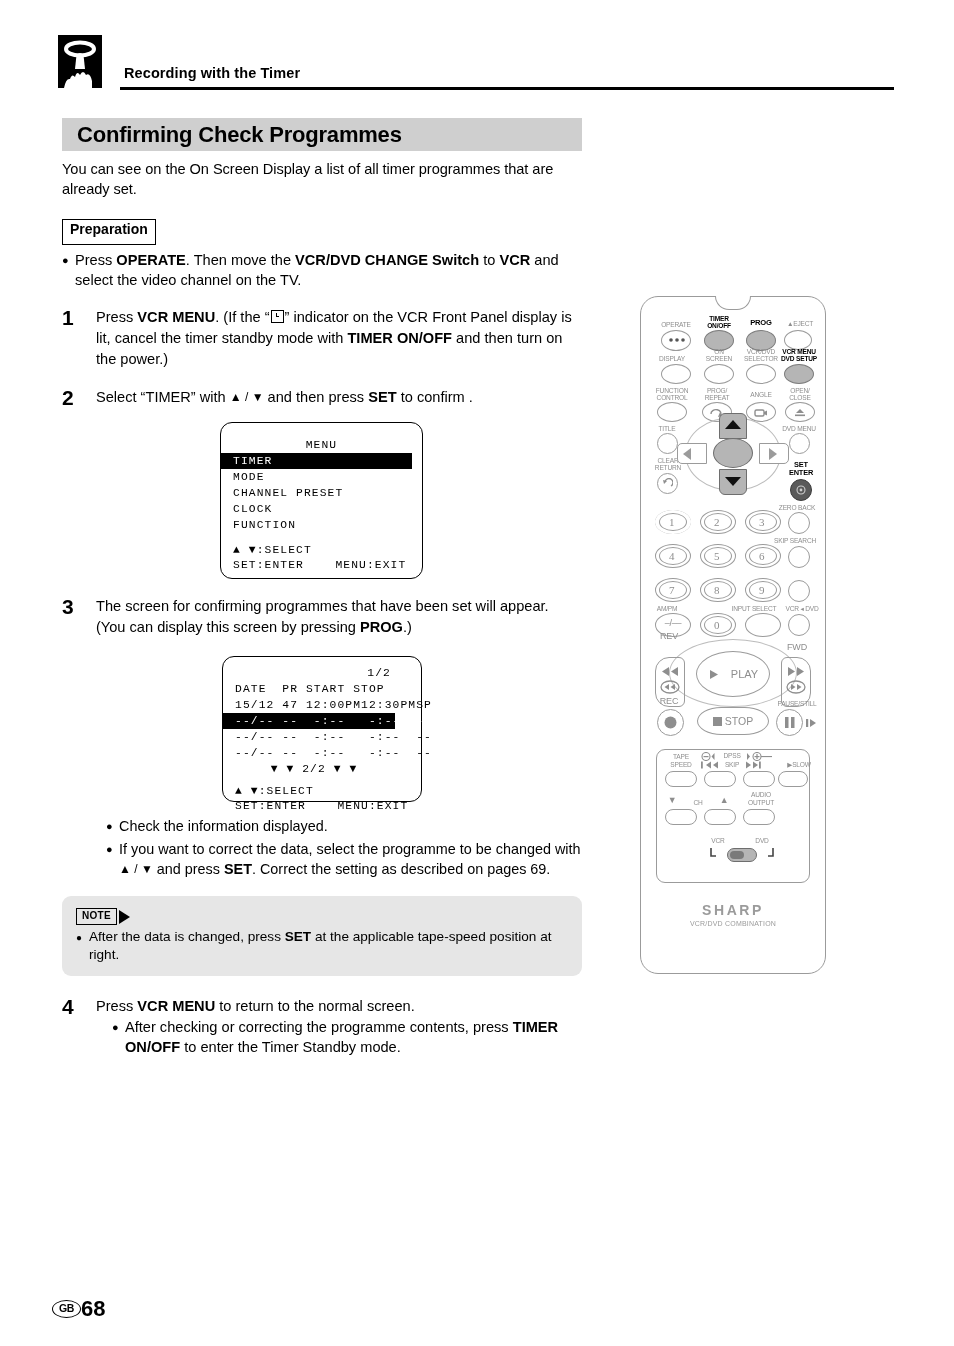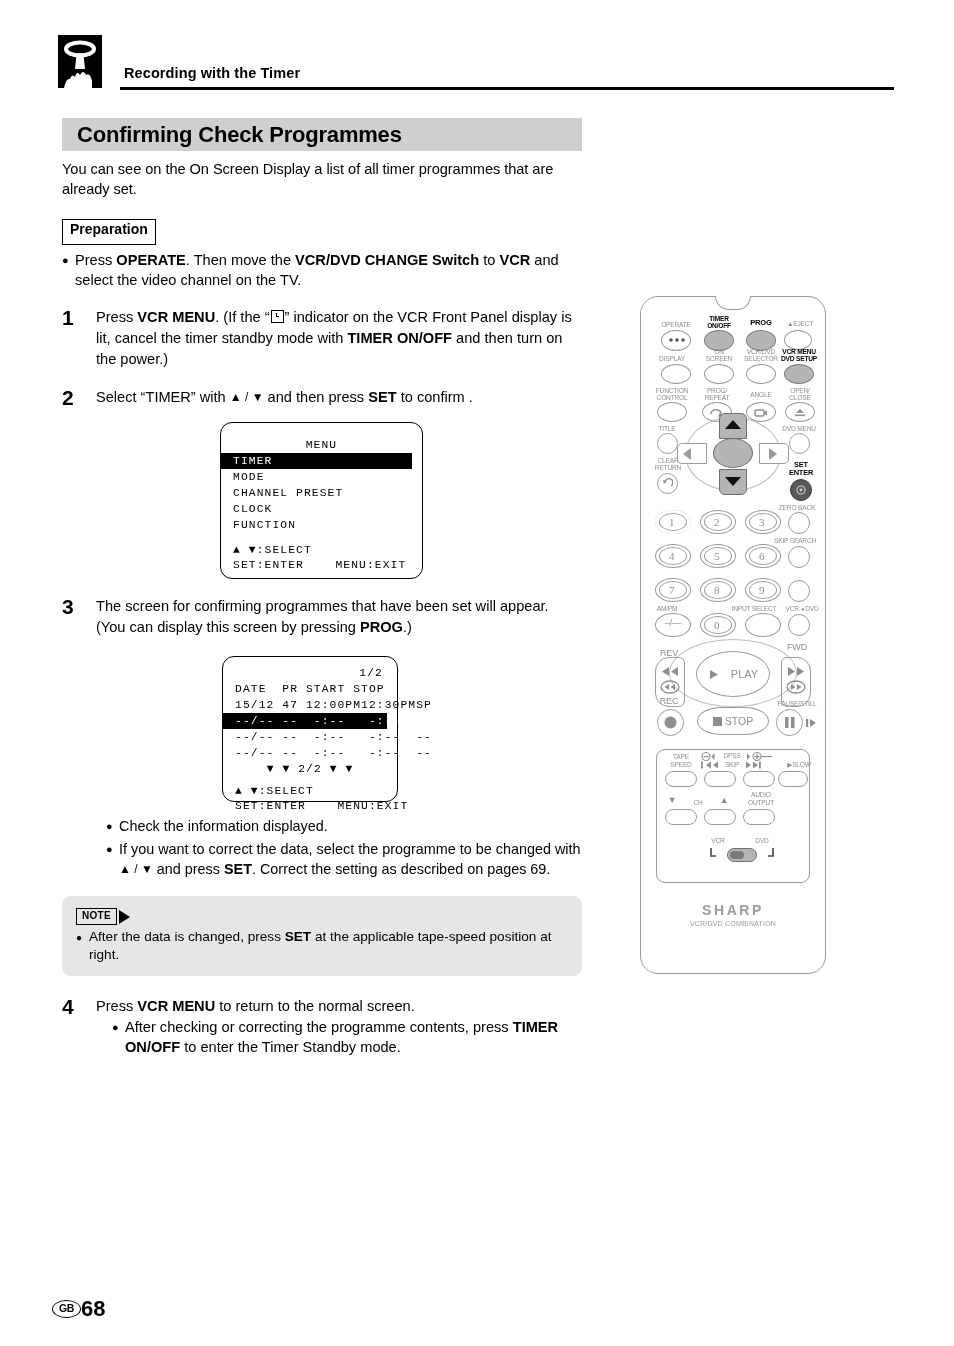--- a/index.html
+++ b/index.html
@@ -48,21 +48,21 @@
   .timer-glyph:before{content:"";position:absolute;left:4px;top:1.5px;width:1.3px;height:4px;background:#000;}
   .timer-glyph:after{content:"";position:absolute;left:4px;top:4.8px;width:3.6px;height:1.3px;background:#000;}
 
   
   .osd{
     position:relative;border:1.6px solid #000;border-radius:12px;background:#fff;
     font-family:"Liberation Mono", monospace;font-size:11.3px;letter-spacing:1.1px;
     box-sizing:border-box;
   }
   .osd-menu{width:203px;height:157px;margin:14px 0 0 158px;padding:14px 0 0 0;}
-  .osd-list{width:176px;height:146px;margin:18px 0 0 160px;padding:8px 0 0 0;}
+  .osd-list{width:200px;height:146px;margin:18px 0 0 160px;padding:8px 16px 0 0;}
   .osd .line{height:16px;line-height:16px;white-space:pre;padding-left:12px;}
   .osd .center{text-align:center;padding-left:0;}
   .osd .right{text-align:right;padding-right:14px;padding-left:0;}
   .osd .hl{background:#000;color:#fff;padding-left:12px;margin-right:10px;}
   .osd .gap{height:10px;}
   .osd .gap-sm{height:7px;}
   .osd .foot{height:15px;line-height:15px;white-space:pre;padding-left:12px;}
 
   
   .notebox{background:#e6e6e6;border-radius:9px;padding:9px 14px 12px 14px;margin-top:17px;width:492px;}
@@ -392,21 +392,21 @@
     <div class="ell" style="left:63px;top:319px;width:28px;height:18px;"></div>
     <div class="numtxt" style="left:73px;top:323px;">0</div>
 
     <div class="rt" style="left:82px;top:308px;width:62px;">INPUT SELECT</div>
     <div class="ell" style="left:104px;top:316px;width:36px;height:24px;"></div>
 
     <div class="rt" style="left:138px;top:308px;width:46px;">VCR ◂ DVD</div>
     <div class="btn" style="left:147px;top:317px;width:22px;height:22px;"></div>
 
     <div class="bigoval" style="left:28px;top:342px;width:128px;height:68px;"></div>
-    <div class="rt" style="left:8px;top:353px;width:40px;font-size:9px;">REV</div>
+    <div class="rt" style="left:8px;top:336px;width:40px;font-size:9px;">REV</div>
     <div class="rt" style="left:136px;top:347px;width:40px;font-size:9px;">FWD</div>
 
     <div class="shoe" style="left:14px;top:360px;border-radius:14px 6px 6px 14px;"></div>
     <svg class="ic" style="left:18px;top:367px;" width="22" height="34" viewBox="0 0 22 34">
       <path d="M10 3 l0 9 l-7 -4.5 z" fill="#8e8e8e"></path>
         <path d="M19 3 l0 9 l-7 -4.5 z" fill="#8e8e8e"></path>
       <ellipse cx="11" cy="23" rx="9" ry="6" fill="none" stroke="#8e8e8e" stroke-width="1.3"></ellipse>
       <path d="M10 20 l0 6 l-4.5 -3 z" fill="#8e8e8e"></path>
         <path d="M16 20 l0 6 l-4.5 -3 z" fill="#8e8e8e"></path>
     </svg>

